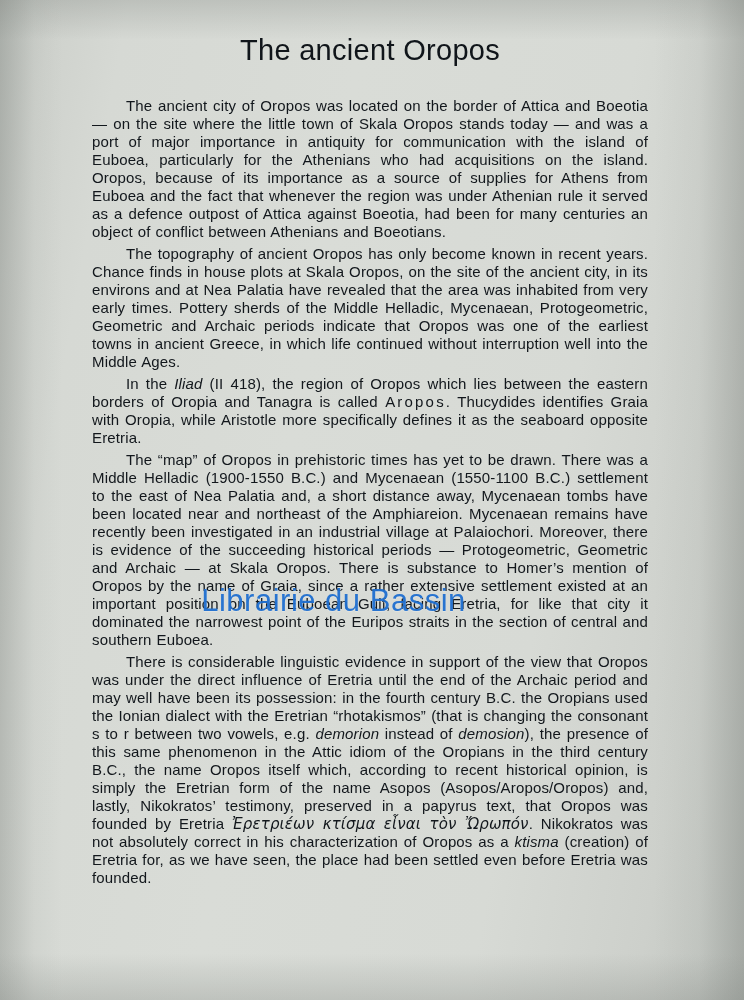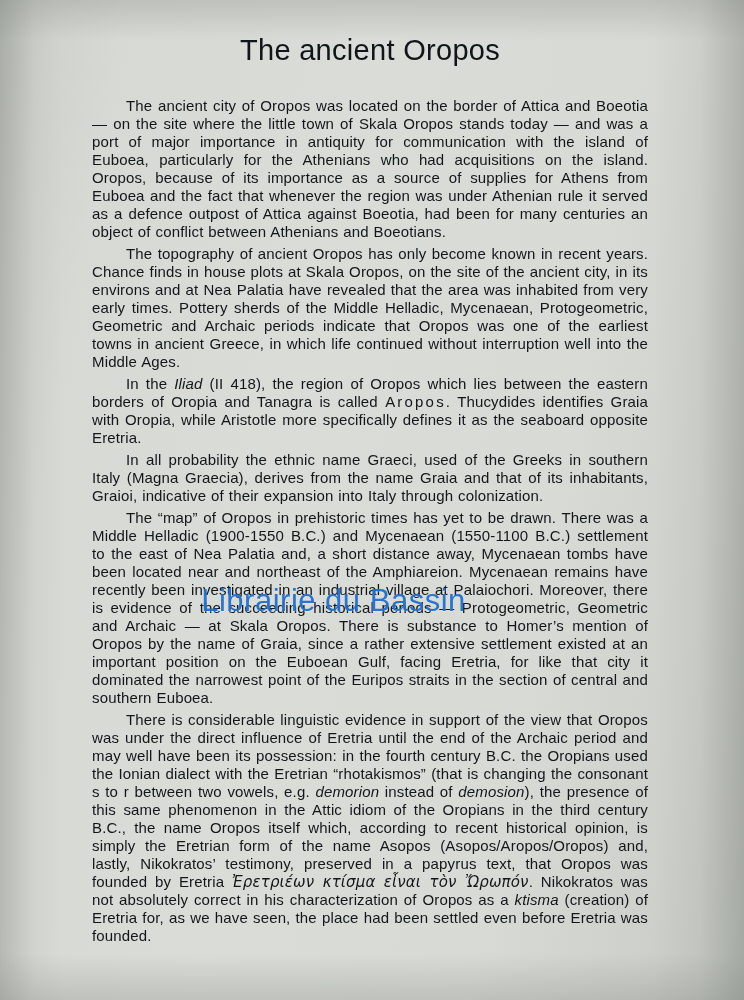--- a/index.html
+++ b/index.html
@@ -108,20 +108,19 @@
   <div class="sheen-left"></div>
   <div class="sheen-right"></div>
   <div class="sheen-bottom"></div>
 
   <div class="content">
     <h1 class="doc-title">The ancient Oropos</h1>
     <div id="paragraphs">
         <p class="para"><span>The ancient city of Oropos was located on the border of Attica and Boeotia — on the site where the little town of Skala Oropos stands today — and was a port of major importance in antiquity for communication with the island of Euboea, particularly for the Athenians who had acquisitions on the island. Oropos, because of its importance as a source of supplies for Athens from Euboea and the fact that whenever the region was under Athenian rule it served as a defence outpost of Attica against Boeotia, had been for many centuries an object of conflict between Athenians and Boeotians.</span></p>
         <p class="para"><span>The topography of ancient Oropos has only become known in recent years. Chance finds in house plots at Skala Oropos, on the site of the ancient city, in its environs and at Nea Palatia have revealed that the area was inhabited from very early times. Pottery sherds of the Middle Helladic, Mycenaean, Protogeometric, Geometric and Archaic periods indicate that Oropos was one of the earliest towns in ancient Greece, in which life continued without interruption well into the Middle Ages.</span></p>
         <p class="para"><span>In the </span><span class="it">Iliad</span><span> (II 418), the region of Oropos which lies between the eastern borders of Oropia and Tanagra is called </span><span class="sp">Aropos</span><span>. Thucydides identifies Graia with Oropia, while Aristotle more specifically defines it as the seaboard opposite Eretria.</span></p>
-        <p class="para"><span>In all probability the ethnic name Graeci, used of the Greeks in southern Italy (Magna Graecia), derives from the name Graia and that of its inhabitants, Graioi, indicative of their expansion into Italy through colonization.</span></p>
         <p class="para"><span>The “map” of Oropos in prehistoric times has yet to be drawn. There was a Middle Helladic (1900-1550 B.C.) and Mycenaean (1550-1100 B.C.) settlement to the east of Nea Palatia and, a short distance away, Mycenaean tombs have been located near and northeast of the Amphiareion. Mycenaean remains have recently been investigated in an industrial village at Palaiochori. Moreover, there is evidence of the succeeding historical periods — Protogeometric, Geometric and Archaic — at Skala Oropos. There is substance to Homer’s mention of Oropos by the name of Graia, since a rather extensive settlement existed at an important position on the Euboean Gulf, facing Eretria, for like that city it dominated the narrowest point of the Euripos straits in the section of central and southern Euboea.</span></p>
         <p class="para"><span>There is considerable linguistic evidence in support of the view that Oropos was under the direct influence of Eretria until the end of the Archaic period and may well have been its possession: in the fourth century B.C. the Oropians used the Ionian dialect with the Eretrian “rhotakismos” (that is changing the consonant s to r between two vowels, e.g. </span><span class="it">demorion</span><span> instead of </span><span class="it">demosion</span><span>), the presence of this same phenomenon in the Attic idiom of the Oropians in the third century B.C., the name Oropos itself which, according to recent historical opinion, is simply the Eretrian form of the name Asopos (Asopos/Aropos/Oropos) and, lastly, Nikokratos’ testimony, preserved in a papyrus text, that Oropos was founded by Eretria </span><span class="greek">Ἐρετριέων κτίσμα εἶναι τὸν Ὤρωπόν</span><span>. Nikokratos was not absolutely correct in his characterization of Oropos as a </span><span class="it">ktisma</span><span> (creation) of Eretria for, as we have seen, the place had been settled even before Eretria was founded.</span></p>
       </div>
   </div>
 
   <div class="watermark">Librairie du Bassin</div>
 </div>
 
 </body></html>

